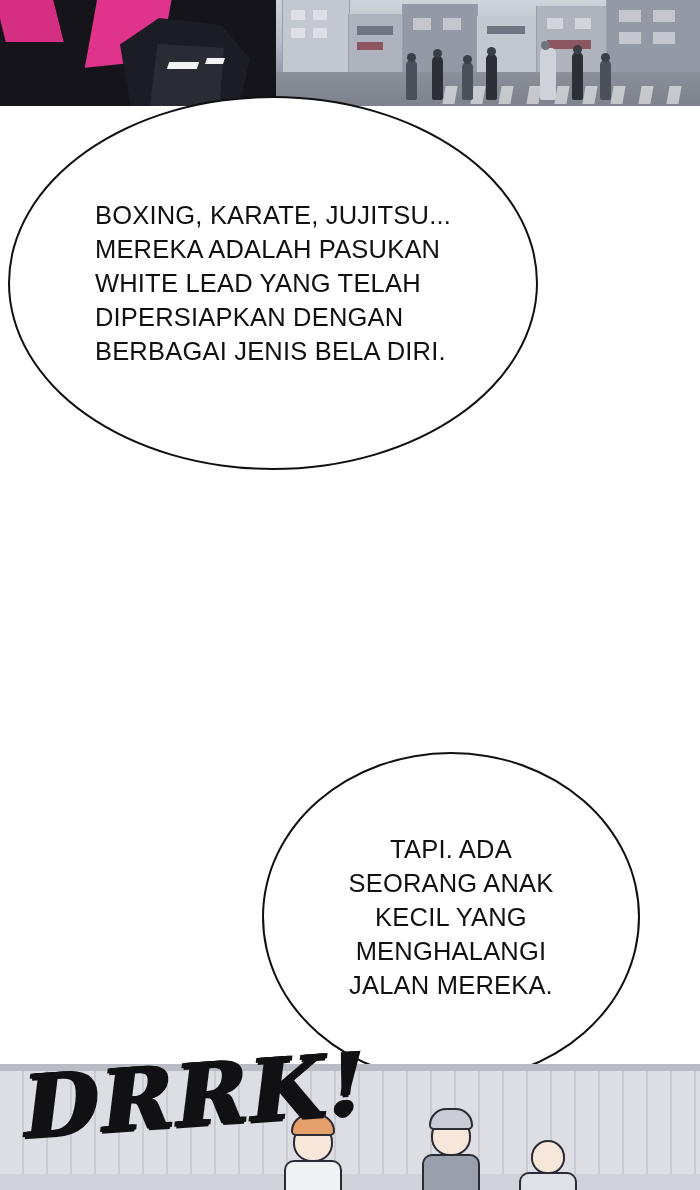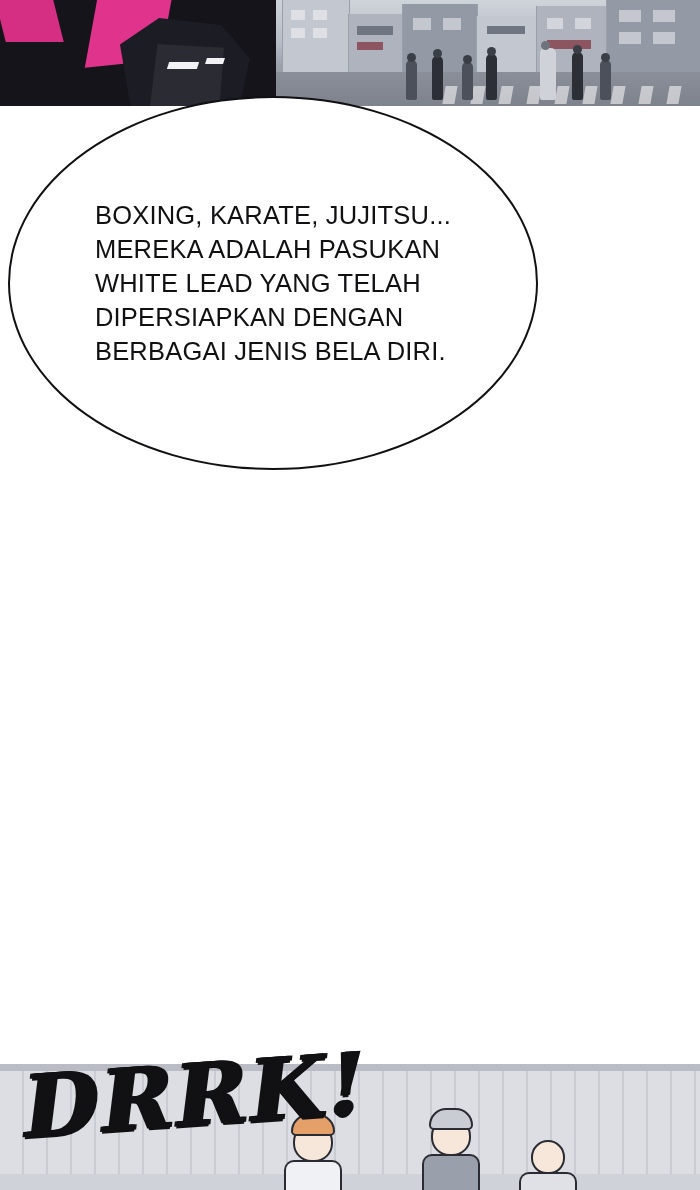--- a/index.html
+++ b/index.html
@@ -379,20 +379,27 @@
   <div class="gutter"></div>
 
   <div class="bubble" id="bubble-one">
     <div class="bubble-text">BOXING, KARATE, JUJITSU...
 MEREKA ADALAH PASUKAN
 WHITE LEAD YANG TELAH
 DIPERSIAPKAN DENGAN
 BERBAGAI JENIS BELA DIRI.</div>
   </div>
 
+  <div class="bubble" id="bubble-two">
+    <div class="bubble-text">TAPI. ADA
+SEORANG ANAK
+KECIL YANG
+MENGHALANGI
+JALAN MEREKA.</div>
+  </div>
 
   <div class="panel-bottom">
     <div class="fence"></div>
     <div class="fence-top"></div>
     <div class="ground"></div>
 
     <div class="kid" style="left:278px; width:70px; height:68px;">
       <div class="kbody" style="bottom:0; height:30px; background:#f0f1f4;"></div>
       <div class="khead" style="bottom:28px;"></div>
       <div class="khair" style="bottom:54px; background:#e5a06a;"></div>

